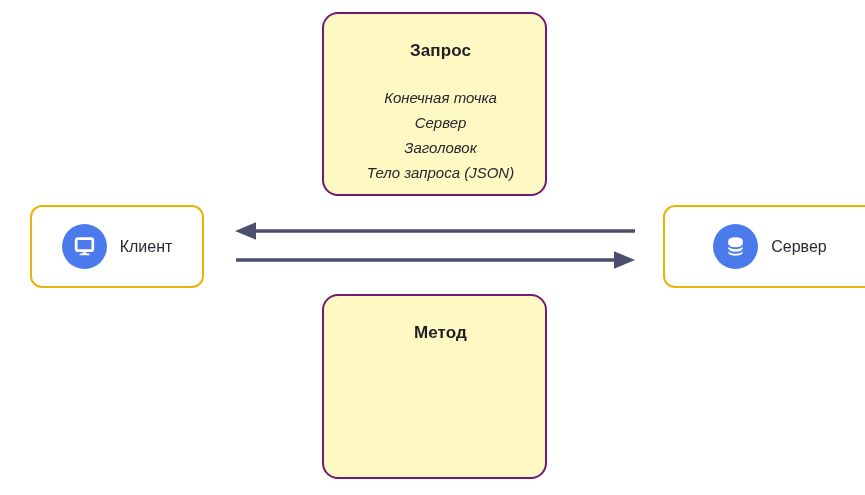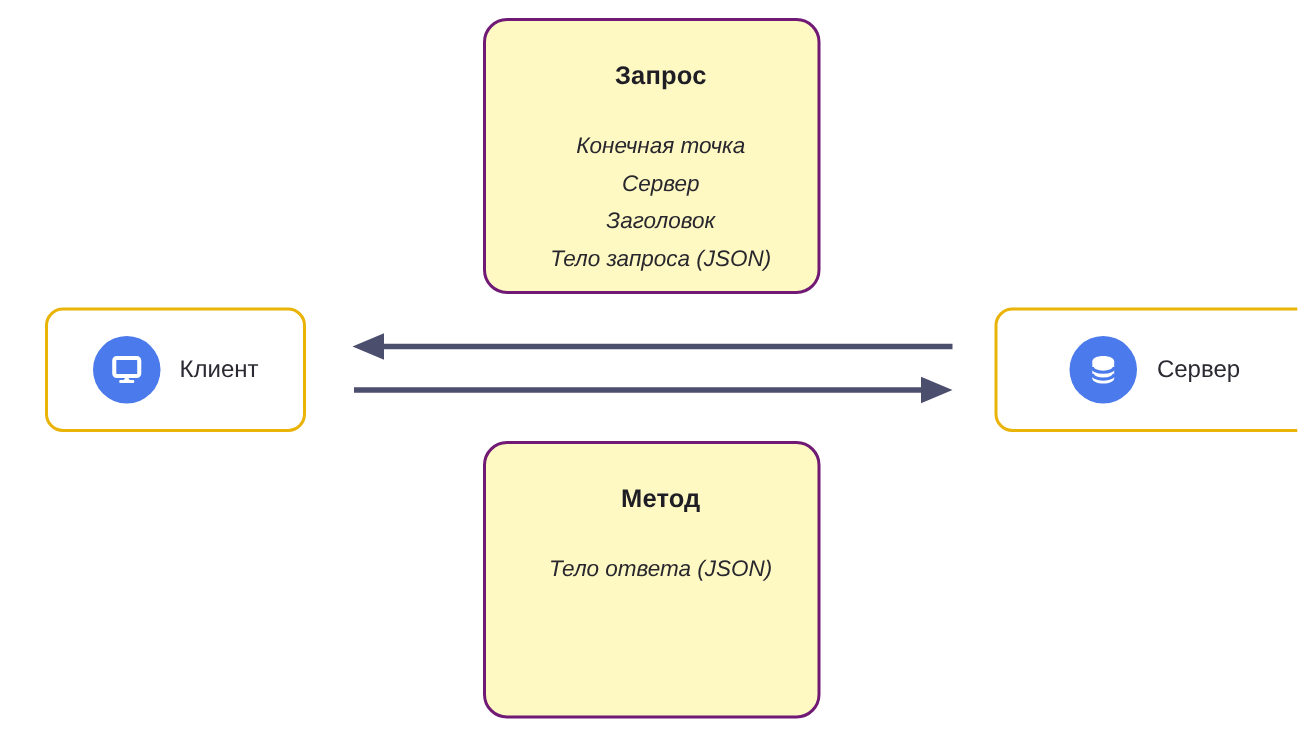--- a/index.html
+++ b/index.html
@@ -94,21 +94,20 @@
       <div class="card-item">Конечная точка</div>
       <div class="card-item">Сервер</div>
       <div class="card-item">Заголовок</div>
       <div class="card-item">Тело запроса (JSON)</div>
     </div>
   </div>
 
   <div class="info-card response">
     <div class="card-title">Метод</div>
     <div class="card-items">
-      <div class="card-item">Тело ответа (JSON)</div>
     </div>
   </div>
 
   <div class="node-card client">
     <span class="node-icon-circle">
       <svg width="25" height="25" viewBox="0 0 24 24" aria-hidden="true">
         <rect x="4" y="4.5" width="16" height="11.5" rx="1.6" fill="none" stroke="#ffffff" stroke-width="2.6"></rect>
         <path d="M12 16 L14.6 19.4 L9.4 19.4 Z" fill="#ffffff"></path>
         <rect x="7.2" y="18.6" width="9.6" height="1.9" rx="0.6" fill="#ffffff"></rect>
       </svg>

